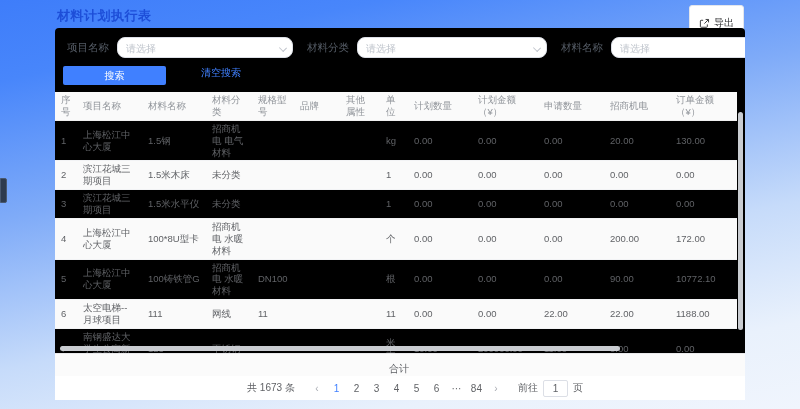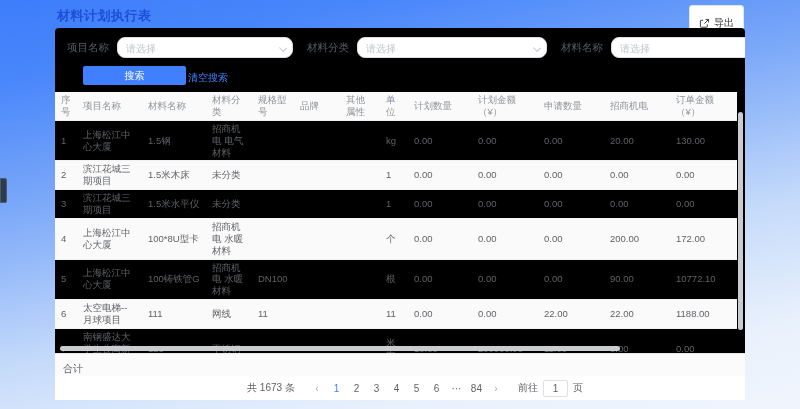--- a/index.html
+++ b/index.html
@@ -18,37 +18,37 @@
 
   .filter-row { display:flex; align-items:center; padding:9px 12px 0 12px; gap:14px; }
   .filter-group { display:flex; align-items:center; gap:8px; }
   .filter-label { font-size:10.5px; color:#555c66; white-space:nowrap; }
   .select { position:relative; height:21px; border:1px solid #dcdfe6; border-radius:8px; background:#fff;
     display:flex; align-items:flex-start; padding:4px 18px 0 8px; cursor:pointer; }
   .select .placeholder { font-size:10px; color:#bfc4cc; }
   .chev { position:absolute; right:6px; top:7px; width:6px; height:6px; border-right:1px solid #c0c4cc; border-bottom:1px solid #c0c4cc; transform:rotate(45deg) scale(1,0.9); }
   .sel-1{ width:176px; } .sel-2{ width:190px; } .sel-3{ width:192px; }
 
-  .action-row { display:flex; align-items:flex-end; padding:8px 12px 7px 28px; gap:2px; }
+  .action-row { display:flex; align-items:flex-start; padding:8px 12px 7px 8px; gap:35px; }
   .search-btn { width:103px; height:19px; background:#4080ff; color:#fff; border:none; border-radius:2px; font-size:10px; cursor:pointer; }
   .clear-link { font-size:10px; color:#4080ff; cursor:pointer; }
 
   table { border-collapse:collapse; table-layout:fixed; width:682px; margin-left:0; }
   th,td { font-size:9.5px; text-align:left; padding:2px 6px; vertical-align:middle; line-height:1.25;
     word-break:break-all; overflow:hidden; border-bottom:1px solid #f2f3f5; }
   thead th { background:#fafafa; color:#8f9399; font-weight:normal; height:19px; padding:2px 6px; border-bottom:1px solid #f0f0f0; }
   tbody tr { height:28px; }
   tbody tr:nth-child(even) td { background:#fafafa; }
   tbody td { color:#606266; }
 
   .vscroll { position:absolute; right:2px; top:84px; width:5px; height:218px; background:#c9ccd1; border-radius:3px; cursor:pointer; }
   .hscroll { position:absolute; left:5px; top:318px; width:560px; height:5px; background:#c9ccd1; border-radius:3px; cursor:pointer; }
 
   .summary-row { position:absolute; left:0; top:325px; width:690px; height:23px; background:#fbfbfb; border-top:1px solid #e9e9eb;
-    display:flex; align-items:center; justify-content:space-between; padding:8px 10px 0 8px; }
+    display:flex; align-items:center; justify-content:center; padding:8px 10px 0 8px; }
   .summary-label { font-size:10px; color:#606266; }
   .totals { display:flex; gap:26px; }
   .total-item { font-size:10px; color:#303133; }
   .total-item b { font-weight:bold; }
 
   .pagination { position:absolute; left:0; top:348px; width:690px; height:24px; background:#fff;
     display:flex; align-items:center; justify-content:center; gap:5px; padding-left:30px; }
   .pg-total { font-size:10px; color:#606266; margin-right:10px; }
   .pg-arrow { font-size:10px; color:#a8abb2; min-width:14px; text-align:center; cursor:pointer; }
   .pg-num { font-size:10px; color:#606266; min-width:15px; text-align:center; cursor:pointer; }

